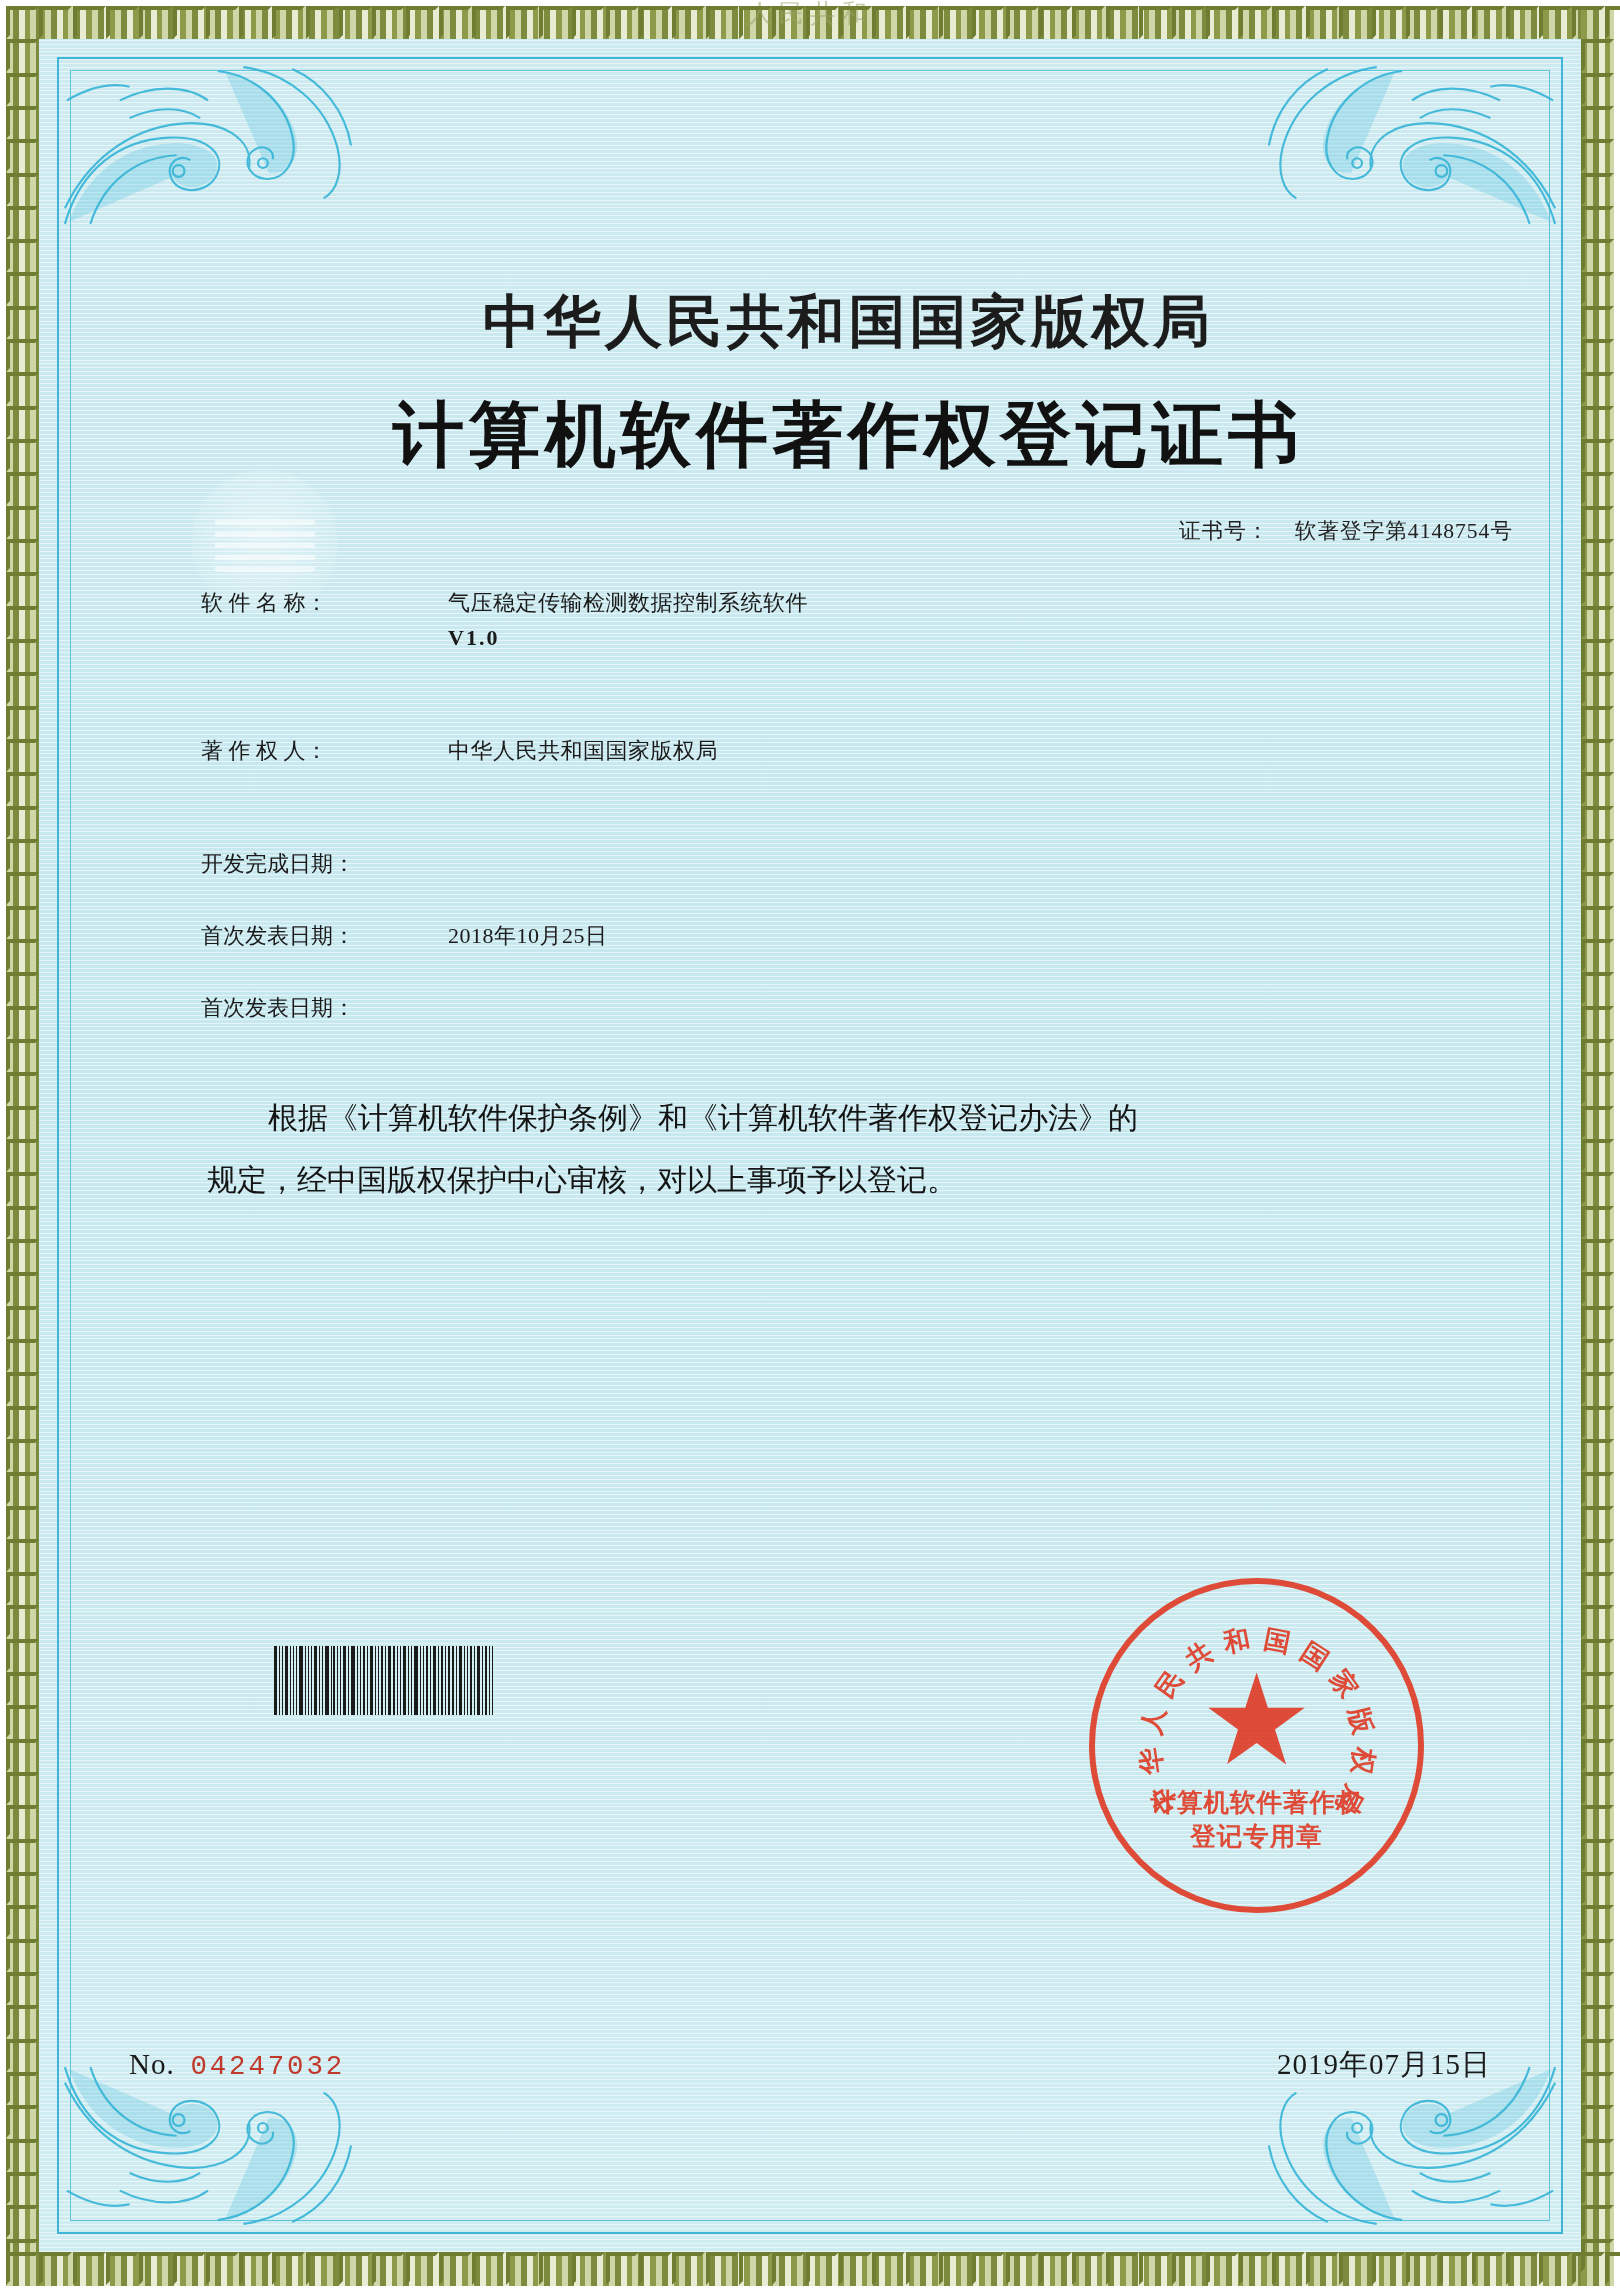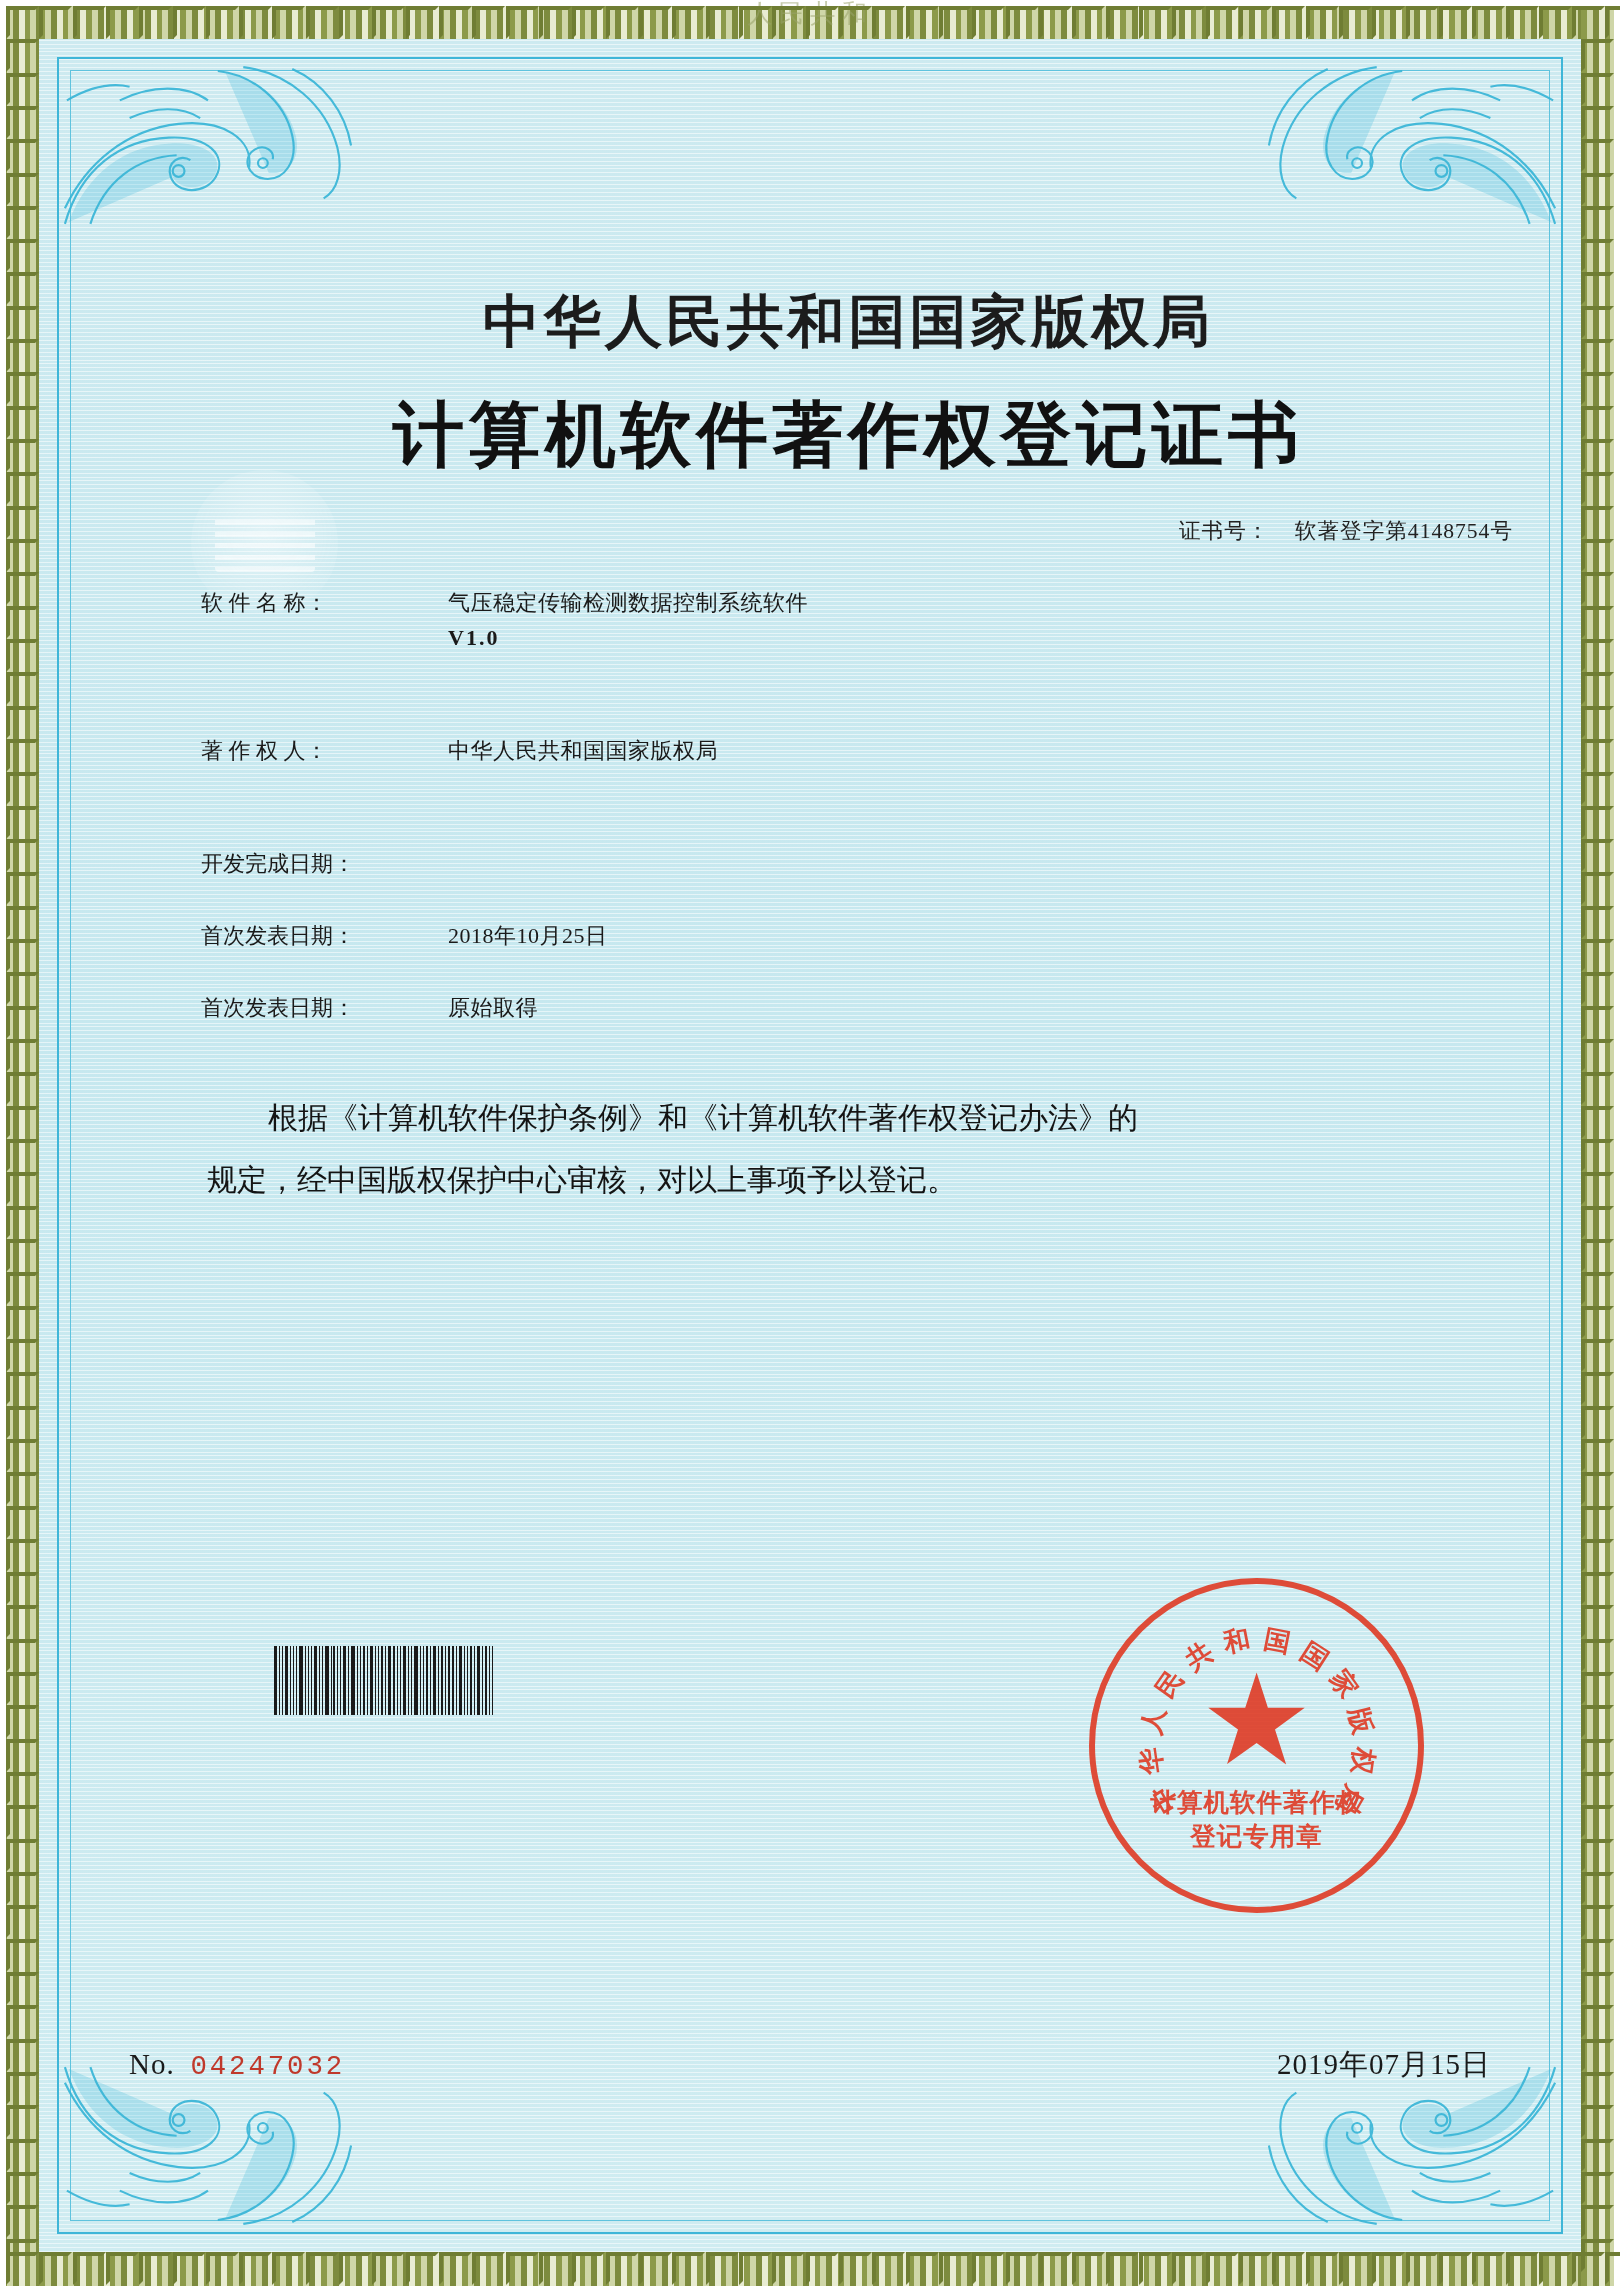--- a/index.html
+++ b/index.html
@@ -413,21 +413,20 @@
           <div class="field-label">开发完成日期：</div>
         </div>
 
         <div class="field-row">
           <div class="field-label">首次发表日期：</div>
           <div class="field-value">2018年10月25日</div>
         </div>
 
         <div class="field-row">
           <div class="field-label">首次发表日期：</div>
-          <div class="field-value">原始取得</div>
         </div>
 
 
 
       </div>
 
       <div class="statement">
         <p>根据《计算机软件保护条例》和《计算机软件著作权登记办法》的</p>
         <p style="text-indent:0">规定，经中国版权保护中心审核，对以上事项予以登记。</p>
       </div>

